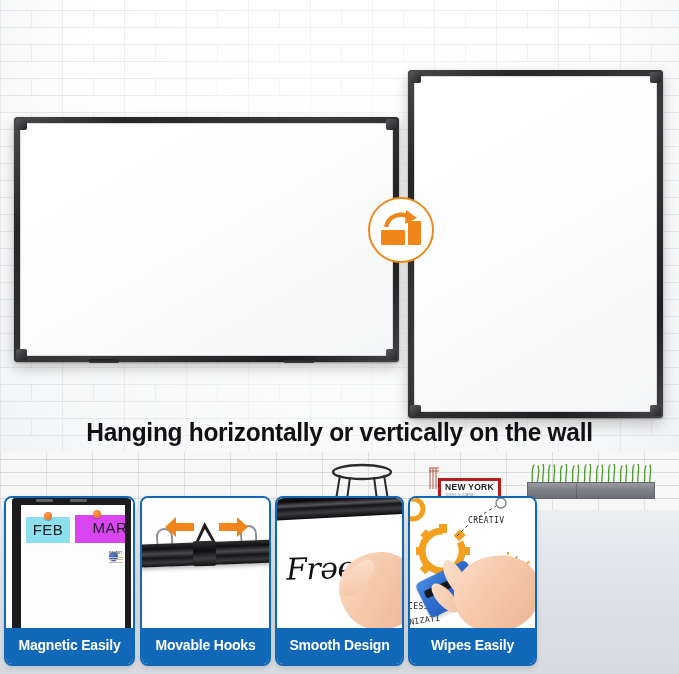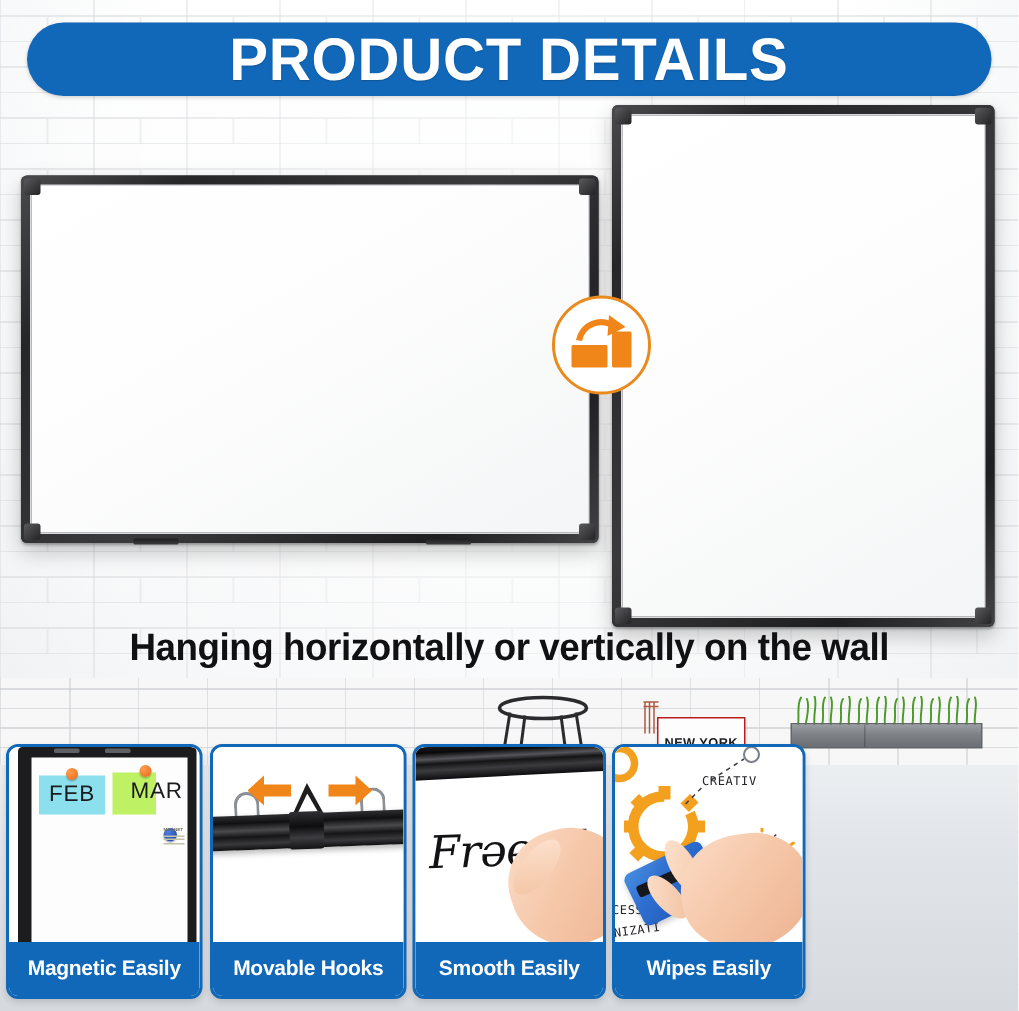--- a/index.html
+++ b/index.html
@@ -172,22 +172,22 @@
     background: linear-gradient(180deg,#eceff2 0%,#e2e6ea 30%,#d6dade 100%);
   }
   
   .chair {
     position: absolute; left: 330px; top: 462px; z-index: 3;
   }
   
   .ny-sign {
     position: absolute; left: 438px; top: 478px;
     background: #fdfdfd;
-    border: 1px solid #b91c1c;
-    padding: 12px 4px 2px 4px;
+    border: 3px solid #b91c1c;
+    padding: 2px 4px 2px 4px;
     z-index: 4;
     box-shadow: 0 1px 2px rgba(0,0,0,0.12);
   }
   .ny-sign-text {
     font-size: 8.5px; font-weight: bold; color: #1b1b1e;
     letter-spacing: 0.3px; line-height: 1;
   }
   .ny-sub {
     display: block;
     font-size: 3.5px; color: #8d9197; letter-spacing: 0.2px;
@@ -284,21 +284,21 @@
   .sticky {
     position: absolute;
     font-size: 15px;
     font-weight: normal;
     color: #1b1b1e;
     text-align: center;
     line-height: 25px;
     letter-spacing: 0.5px;
   }
   #sticky-feb { left: 5px;  top: 12px; width: 44px; height: 26px; background: #8ce0ee; }
-  #sticky-mar { left: 54px; top: 10px; width: 29px; height: 28px; background: #bef264; padding-left: 12px; }
+  #sticky-mar { left: 54px; top: 10px; width: 58px; height: 28px; background: #d946ef; padding-left: 12px; }
   .magnet {
     position: absolute; width: 8px; height: 8px; border-radius: 50%;
     background: radial-gradient(circle at 32% 30%, #ff9d4d, #e8651a);
     box-shadow: 0 1px 1px rgba(0,0,0,0.25);
   }
   #magnet-1 { left: 23px; top: 7px; }
   #magnet-2 { left: 72px; top: 5px; }
   #magnet-3 {
     left: 88px; top: 47px; width: 9px; height: 9px;
     background: radial-gradient(circle at 32% 30%, #4f7fe0, #1b3d9c);
@@ -508,23 +508,20 @@
 </style>
 </head>
 <body>
 
 <div id="page">
 
   <div class="wall"></div>
   <div class="wall-offset"></div>
   <div class="wall-vignette"></div>
 
-  <div class="banner">
-    <div class="banner-title">PRODUCT DETAILS</div>
-  </div>
 
   <div class="board" id="board-h">
     <div class="board-face"></div>
     <div class="board-corner bc-tl"></div>
     <div class="board-corner bc-tr"></div>
     <div class="board-corner bc-bl"></div>
     <div class="board-corner bc-br"></div>
     <div class="tray" id="tray-1"></div>
     <div class="tray" id="tray-2"></div>
   </div>
@@ -638,21 +635,21 @@
     </div>
 
     <div class="panel" id="panel-2">
       <div class="panel-art">
         <div class="sw-frame"></div>
         <div class="sw-word">Frəend</div>
         <div class="marker"></div>
         <div class="hand" id="sw-hand"></div>
         <div class="hand" id="sw-thumb"></div>
       </div>
-      <div class="panel-label">Smooth Easily</div>
+      <div class="panel-label">Smooth Design</div>
     </div>
 
     <div class="panel" id="panel-3">
       <div class="panel-art">
 
         <svg style="position:absolute;left:6px;top:26px" width="54" height="54" viewBox="0 0 54 54">
           <g fill="none" stroke="#f2a01e" stroke-width="7">
             <path d="M27 7 A20 20 0 1 0 44 18"></path>
           </g>
           <g fill="#f2a01e">

